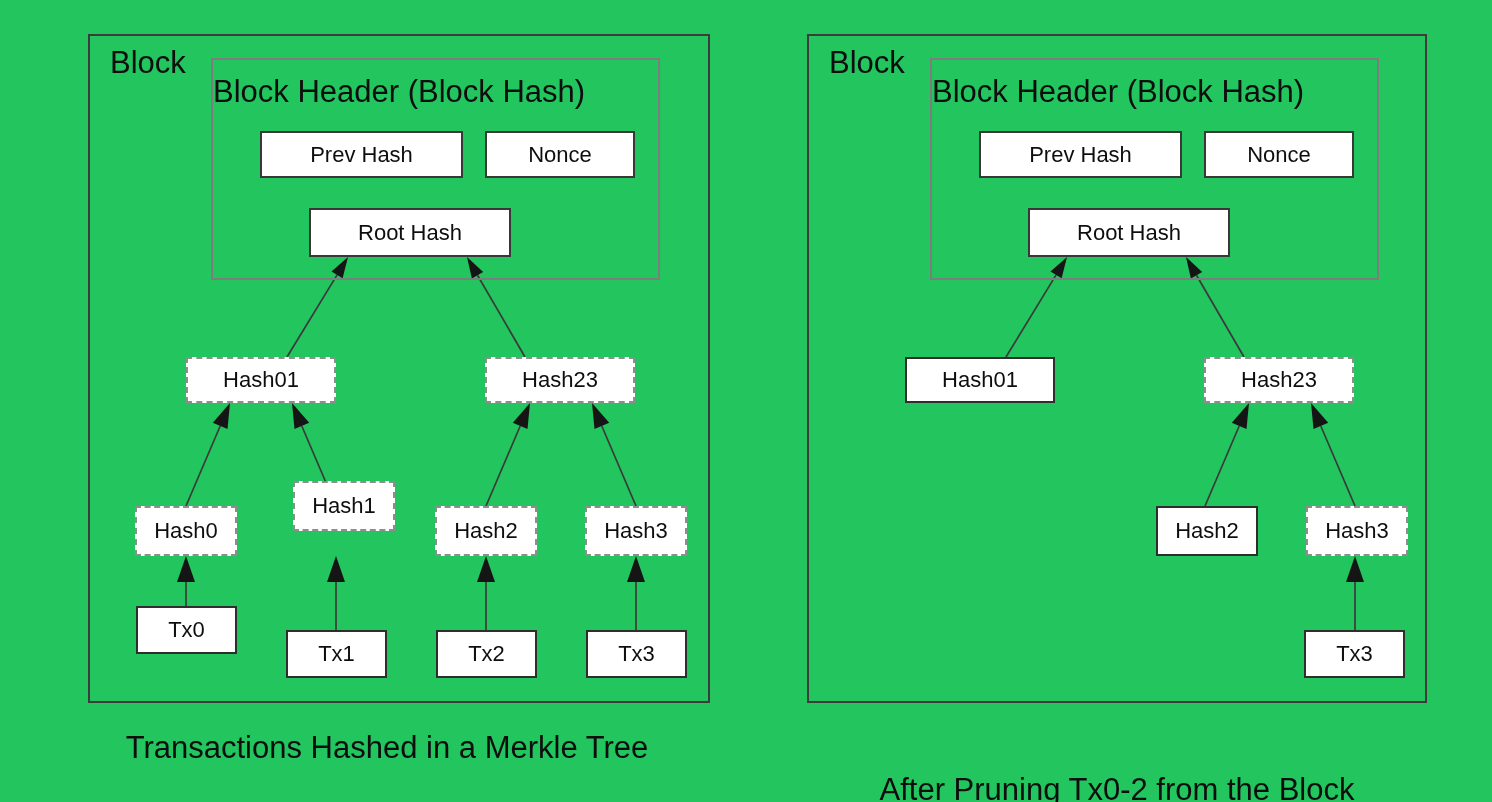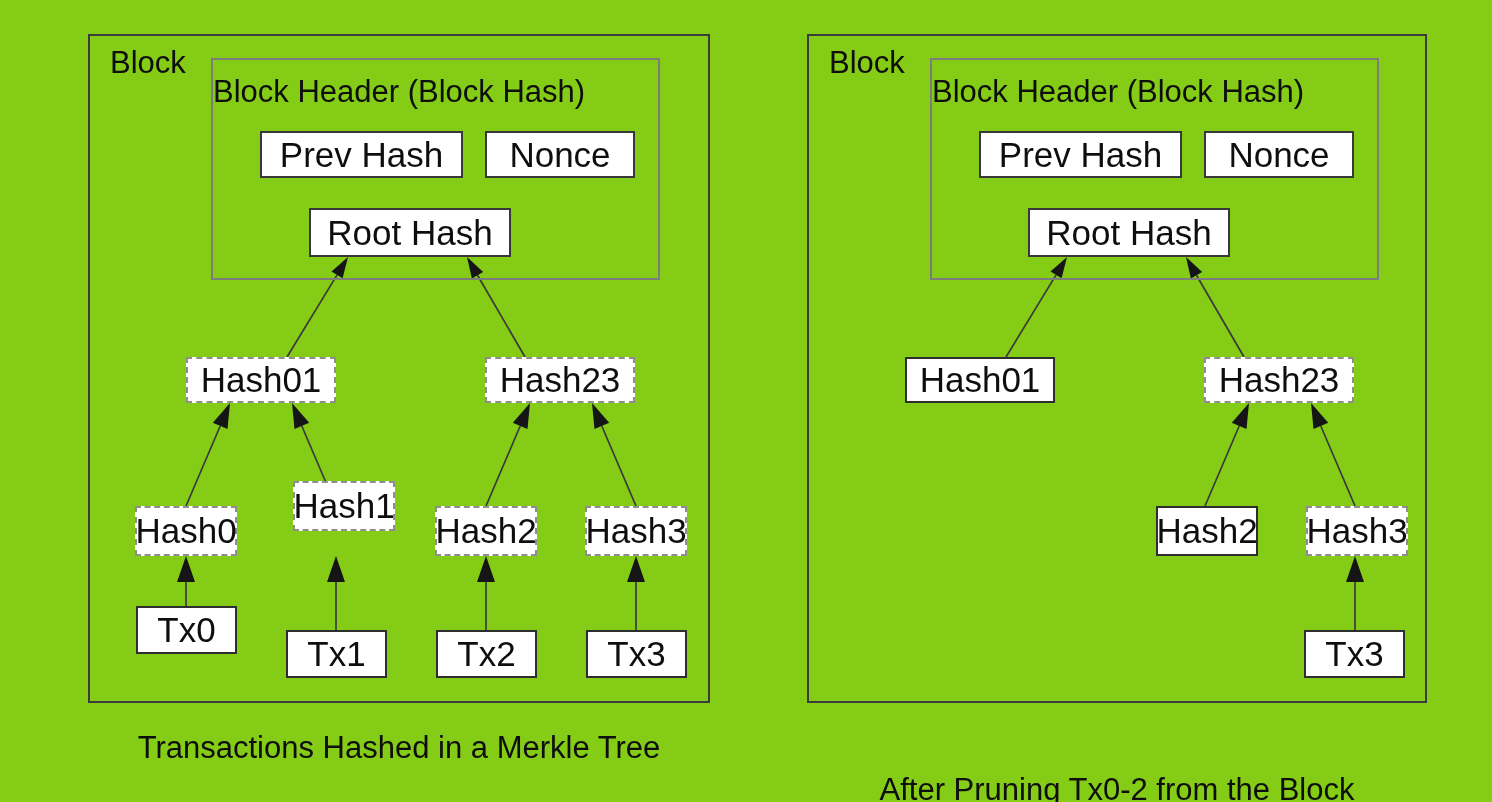--- a/index.html
+++ b/index.html
@@ -1,21 +1,21 @@
 <!DOCTYPE html>
 <html><head>
 <meta charset="utf-8">
 <style>
   html, body { margin: 0; padding: 0; background: #ffffff; }
   body { font-family: "Liberation Sans", sans-serif; color: #0e0e0e; }
   .canvas {
     position: relative;
     width: 1492px;
     height: 802px;
-    background: #84cc16;
+    background: #22c55e;
     overflow: hidden;
   }
   .abs { position: absolute; box-sizing: border-box; }
   
   .block-outline {
     border: 2px solid #3c3c3c;
     background: transparent;
   }
   .block-label {
     font-size: 31px;
@@ -30,21 +30,21 @@
     position: absolute;
     left: 0; right: 0; top: 14px;
     font-size: 31px;
     white-space: nowrap;
   }
   
   .box {
     display: flex;
     align-items: center;
     justify-content: center;
-    font-size: 35px;
+    font-size: 22px;
     white-space: nowrap;
     background: #ffffff;
   }
   .field { border: 2px solid #383838; }
   .node  { border: 2px solid #2e2e2e; }
   .node[data-style="dashed"] { border: 2px dashed #8e8e8e; }
   .node[data-style="solid"]  { border: 2px solid #2e2e2e; }
   .caption {
     text-align: center;
     font-size: 31px;
@@ -144,21 +144,21 @@
     <div class="abs box node" style="left:135px; top:506px; width:102px; height:50px;" data-style="dashed">Hash0</div>
     <div class="abs box node" style="left:285px; top:481px; width:102px; height:50px;margin-left:8px;" data-style="dashed">Hash1</div>
     <div class="abs box node" style="left:435px; top:506px; width:102px; height:50px;" data-style="dashed">Hash2</div>
     <div class="abs box node" style="left:585px; top:506px; width:102px; height:50px;" data-style="dashed">Hash3</div>
 
     <div class="abs box node" style="left:136px; top:606px; width:101px; height:48px;" data-style="solid">Tx0</div>
     <div class="abs box node" style="left:286px; top:630px; width:101px; height:48px;" data-style="solid">Tx1</div>
     <div class="abs box node" style="left:436px; top:630px; width:101px; height:48px;" data-style="solid">Tx2</div>
     <div class="abs box node" style="left:586px; top:630px; width:101px; height:48px;" data-style="solid">Tx3</div>
 
-    <div class="abs caption" style="left:88px; top:730px; width:622px;">Transactions Hashed in a Merkle Tree</div>
+    <div class="abs caption" style="left:76px; top:730px; width:622px;">Transactions Hashed in a Merkle Tree</div>
   </section>
 
   <section>
     <div class="abs block-outline" style="left:807px; top:34px; width:620px; height:669px;"></div>
     <div class="abs block-label" style="left:829px; top:46px;">Block</div>
 
     <div class="abs header-box" style="left:930px; top:58px; width:449px; height:222px;">
       <div class="header-title">Block Header (Block Hash)</div>
     </div>
     <div class="abs box field" style="left:979px; top:131px; width:203px; height:47px;">Prev Hash</div>

